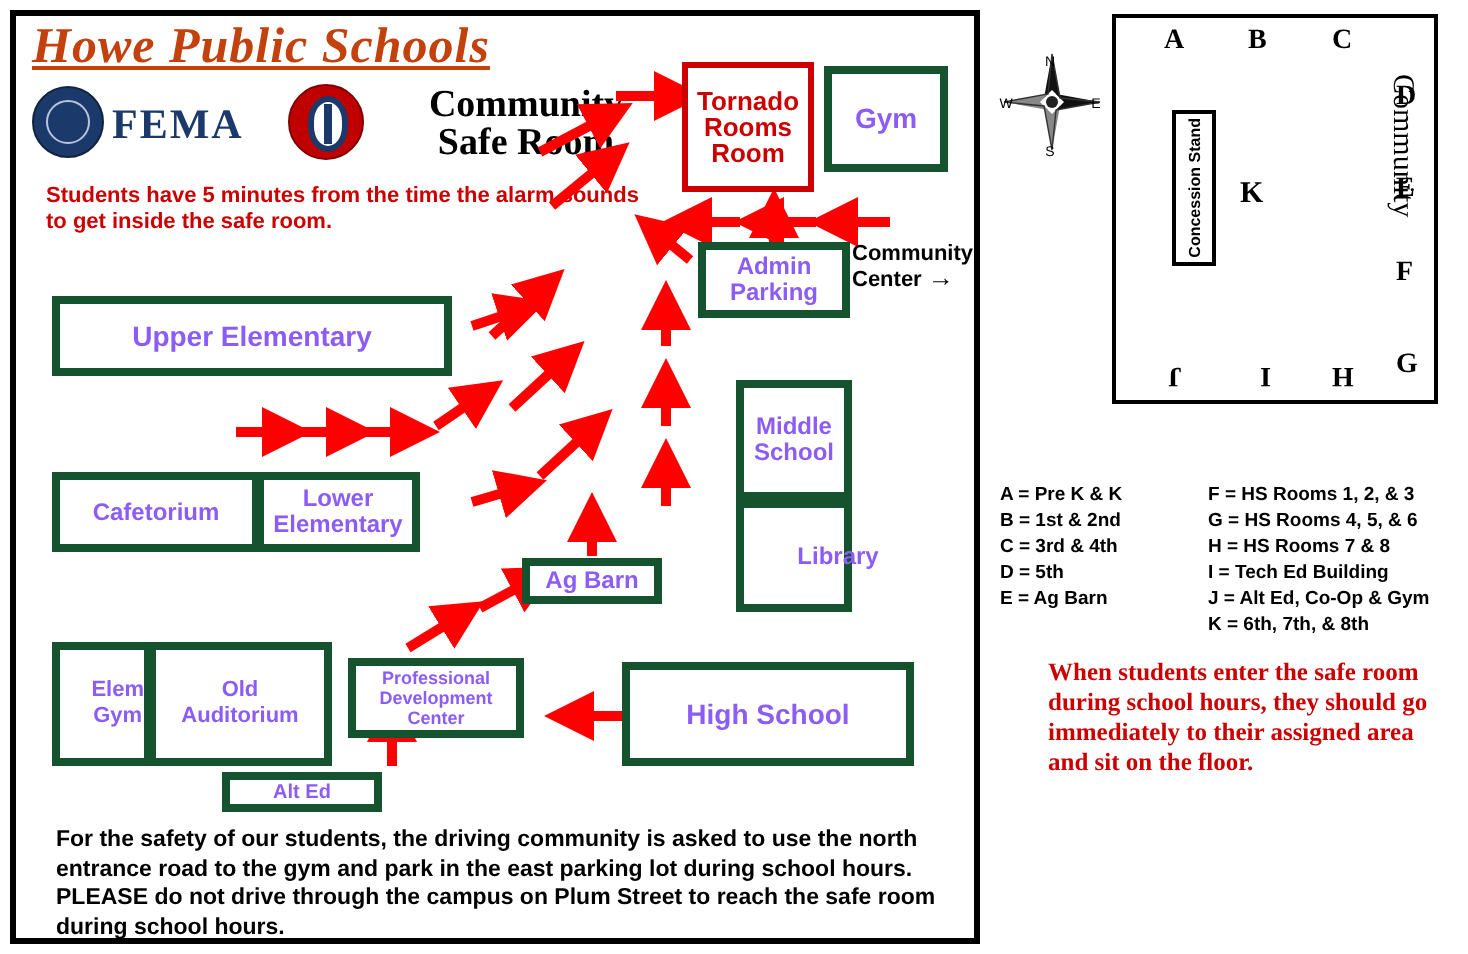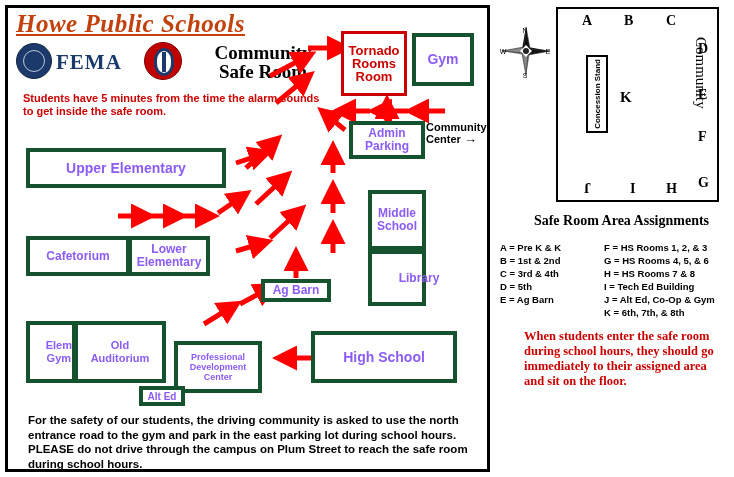--- a/index.html
+++ b/index.html
@@ -271,29 +271,29 @@
       </div>
     </div>
 
     <div class="bld" style="left:66px;top:313px;width:92px;height:62px;font-size:11px;">
       <div>
         <div>Old</div>
         <div>Auditorium</div>
       </div>
     </div>
 
-    <div class="bld tiny" style="left:166px;top:333px;width:88px;height:52px;">
+    <div class="bld tiny" style="left:166px;top:321px;width:88px;height:40px;">
       <div>
         <div>Professional</div>
         <div>Development</div>
         <div>Center</div>
       </div>
     </div>
 
-    <div class="bld small" style="left:103px;top:378px;width:46px;height:20px;margin-left:28px;">
+    <div class="bld small" style="left:103px;top:378px;width:80px;height:20px;">
       <span>Alt Ed</span>
     </div>
 
     <div class="bld" style="left:303px;top:323px;width:146px;height:52px;font-size:14px;">
       <span>High School</span>
     </div>
 
     <div class="footer-text">For the safety of our students, the driving community is asked to use the north entrance road to the gym and park in the east parking lot during school hours.  PLEASE do not drive through the campus on Plum Street to reach the safe room during school hours.</div>
   </div>
 
@@ -330,21 +330,20 @@
       <div class="community-vert">Community</div>
 
       <div class="concession">
         <span>
           <span>Concession</span>
           <span>Stand</span>
         </span>
       </div>
     </div>
 
-    <div class="assign-title">Safe Room Area Assignments</div>
 
     <div class="assign-col assign-left">
       <div>A = Pre K &amp; K</div>
       <div>B = 1st &amp; 2nd</div>
       <div>C = 3rd &amp; 4th</div>
       <div>D = 5th</div>
       <div>E = Ag Barn</div>
     </div>
 
     <div class="assign-col assign-right">

